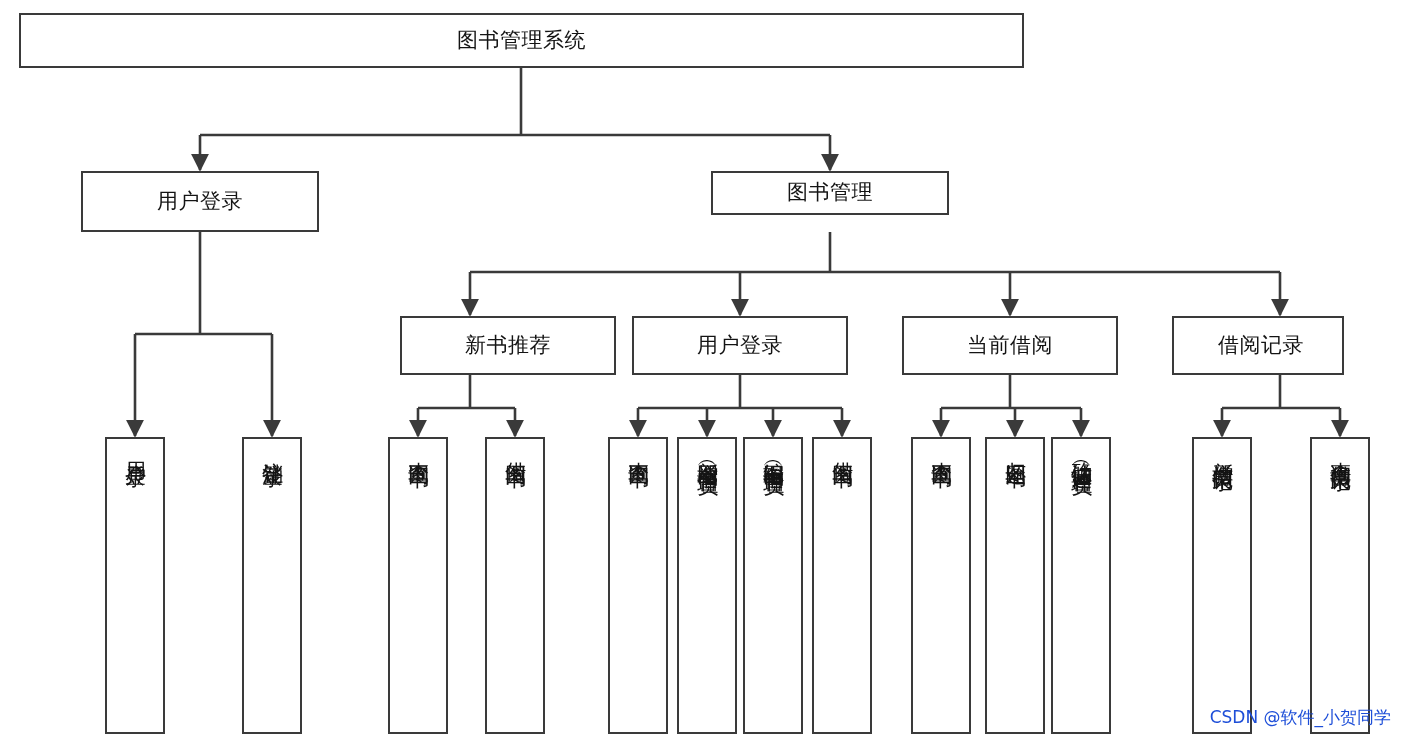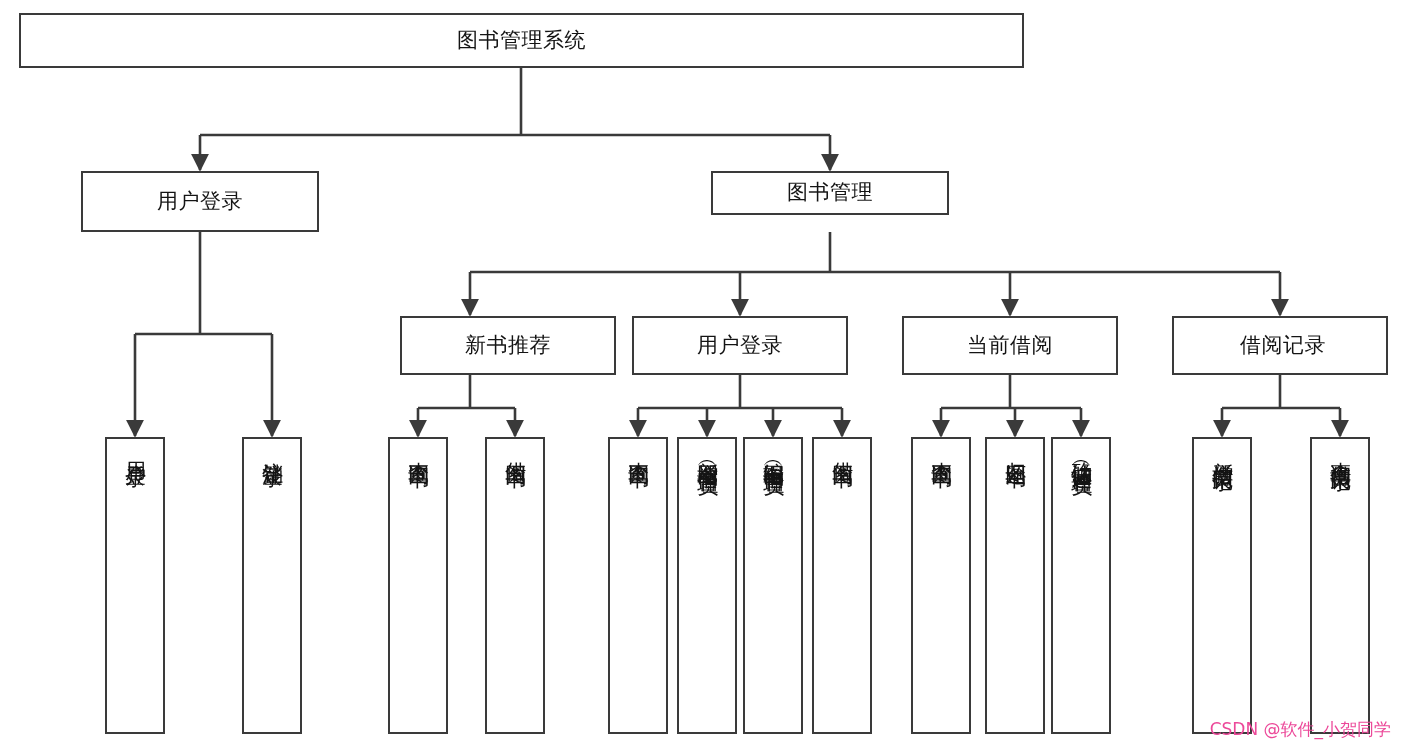--- a/index.html
+++ b/index.html
@@ -52,24 +52,24 @@
   .node.vertical .node-label {
     writing-mode: vertical-rl;
     text-orientation: upright;
     font-size: 21px;
     letter-spacing: 2px;
     white-space: nowrap;
   }
   .watermark {
     position: absolute;
     right: 14px;
-    bottom: 6px;
+    bottom: 18px;
     font-family: "DejaVu Sans", "Liberation Sans", sans-serif;
     font-size: 17px;
-    color: #ec4899;
+    color: #1d4ed8;
     z-index: 5;
     white-space: nowrap;
   }
 </style>
 </head>
 <body>
 
 <div id="canvas">
 
   <svg id="wires" viewBox="0 0 1405 747" xmlns="http://www.w3.org/2000/svg">
@@ -127,21 +127,21 @@
       </div>
       <div class="node horizontal" style="left: 362px; top: 316px; width: 216px; height: 59px; margin-left: 38px;">
         <span class="node-label">新书推荐</span>
       </div>
       <div class="node horizontal" style="left: 632px; top: 316px; width: 216px; height: 59px;">
         <span class="node-label">用户登录</span>
       </div>
       <div class="node horizontal" style="left: 902px; top: 316px; width: 216px; height: 59px;">
         <span class="node-label">当前借阅</span>
       </div>
-      <div class="node horizontal" style="left: 1172px; top: 316px; width: 216px; height: 59px; padding-left: 6px;">
+      <div class="node horizontal" style="left: 1172px; top: 316px; width: 172px; height: 59px; padding-left: 6px;">
         <span class="node-label">借阅记录</span>
       </div>
       <div class="node vertical" style="left: 105px; top: 437px; width: 60px; height: 297px;">
         <span class="node-label">用户登录</span>
       </div>
       <div class="node vertical" style="left: 242px; top: 437px; width: 60px; height: 297px;">
         <span class="node-label">注销登录</span>
       </div>
       <div class="node vertical" style="left: 388px; top: 437px; width: 60px; height: 297px;">
         <span class="node-label">查询图书</span>

